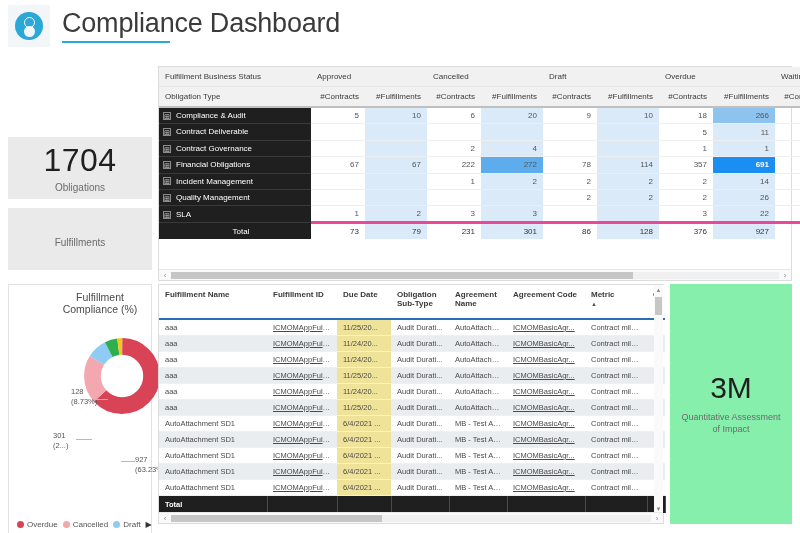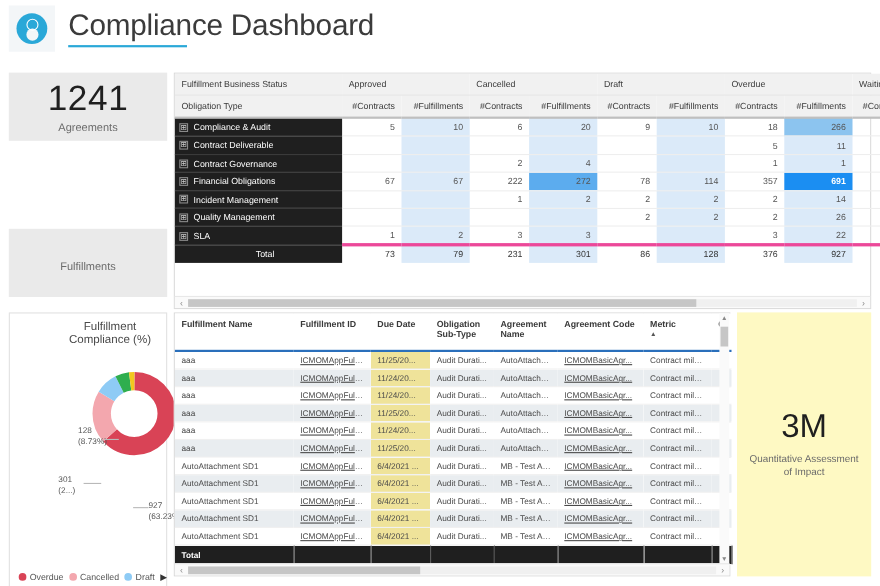--- a/index.html
+++ b/index.html
@@ -139,44 +139,44 @@
   }
   .vscroll {
     position:absolute; right:0; top:0; width:9px; height:229px; background:#fafafa;
   }
   .vs-arrow { font-size:6px; color:#888; text-align:center; line-height:10px; height:10px; }
   .vs-thumb { position:absolute; left:1px; top:12px; width:7px; height:18px; background:#c6c6c6; }
 
   
   .card3m {
     position:absolute; left:670px; top:232px; width:122px; height:240px;
-    background:#fef9c3; display:flex; flex-direction:column;
+    background:#86efac; display:flex; flex-direction:column;
     align-items:center; justify-content:center;
   }
   .c3m-value { font-size:30px; color:#1f1f1f; line-height:1; }
   .c3m-label { font-size:9px; color:#6b6b6b; text-align:center; margin-top:8px; line-height:1.35; }
 </style>
 </head>
 <body>
 
 <div class="header">
   <div class="hdr-icon-box">
     <div class="hdr-icon"></div>
   </div>
   <div class="hdr-title-wrap">
     <div class="hdr-title">Compliance Dashboard</div>
     <div class="hdr-underline"></div>
   </div>
 </div>
 
 <div class="canvas">
 
-  <div class="kpi kpi1">
-    <div class="kpi-value">1241</div>
-    <div class="kpi-label">Agreements</div>
+  <div class="kpi kpi2">
+    <div class="kpi-value">1704</div>
+    <div class="kpi-label">Obligations</div>
   </div>
   <div class="kpi kpi3">
     <div class="kpi-label">Fulfillments</div>
   </div>
 
   <div class="donut-card">
     <div class="donut-title">Fulfillment Compliance (%)</div>
     <div class="donut-wrap">
       <svg class="donut-svg" width="78" height="78" viewBox="0 0 42 42">
 

